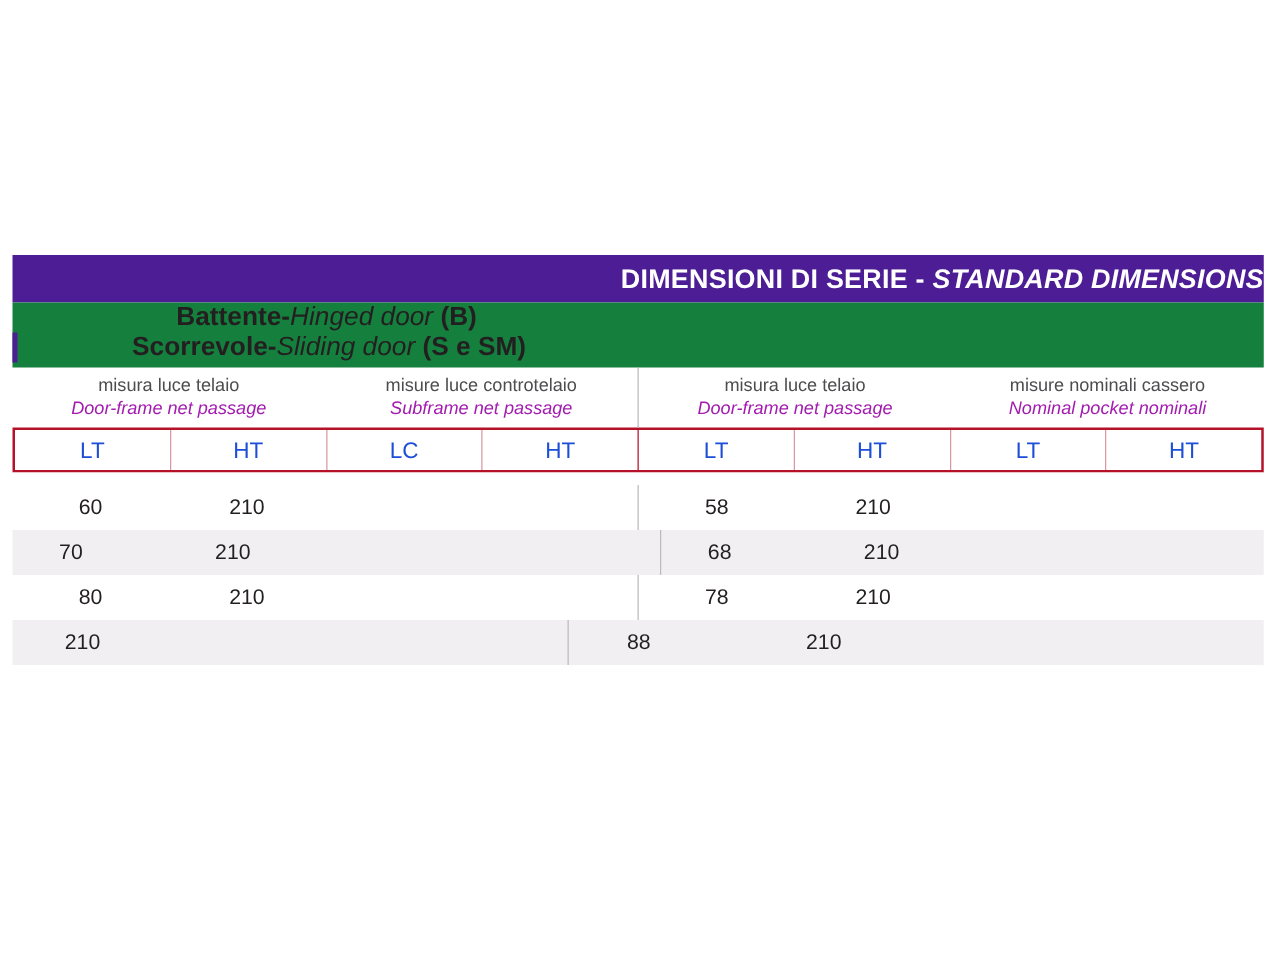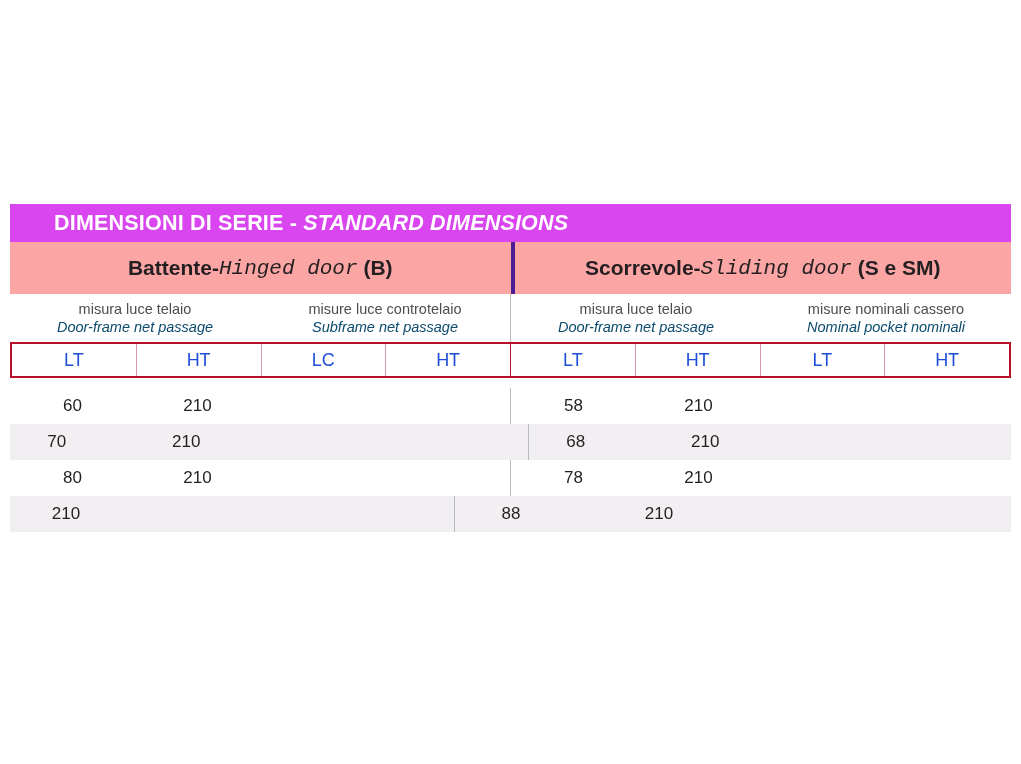--- a/index.html
+++ b/index.html
@@ -25,25 +25,25 @@
 
   .table-wrap {
     position: absolute;
     left: 10px;
     top: 204px;
     width: 1001px;
   }
 
   
   .title-band {
-    background: #d946ef;
+    background: #4c1d95;
     height: 38px;
     display: flex;
     align-items: center;
-    justify-content: flex-start;
+    justify-content: flex-end;
     padding-left: 44px;
   }
   .title-text {
     color: #ffffff;
     font-size: 21.5px;
     letter-spacing: 0.2px;
     white-space: nowrap;
   }
   .title-text .bold {
     font-weight: bold;
@@ -53,31 +53,32 @@
     font-weight: bold;
   }
   .title-text .dash {
     font-weight: bold;
   }
 
   
   .group-row {
     display: flex;
     height: 52px;
-    background: #fca5a5;
+    background: #15803d;
+    flex-direction: column;
   }
   .group-cell {
     display: flex;
     align-items: center;
     justify-content: center;
     font-size: 21px;
     white-space: nowrap;
   }
   .group-cell .g-bold { font-weight: bold; }
-  .group-cell .g-ital { font-style: italic; font-weight: normal; font-family: Liberation Mono, monospace; }
+  .group-cell .g-ital { font-style: italic; font-weight: normal; }
   .group-cell .g-code { font-weight: bold; }
   .group-left  { width: 50.2%; }
   .group-right { width: 49.8%; border-left: 4px solid #4c1d95; }
 
   
   .sub-row {
     display: flex;
     height: 48px;
   }
   .sub-cell {
@@ -89,21 +90,21 @@
     line-height: 1.25;
   }
   .sub-cell.sep { border-left: 1px solid #b9bbbd; }
   .sub-it {
     font-size: 14.5px;
     color: #4d4d4f;
     white-space: nowrap;
   }
   .sub-en {
     font-size: 14.5px;
-    color: #0c4a6e;
+    color: #a21caf;
     font-style: italic;
     white-space: nowrap;
   }
 
   
   .code-row {
     display: flex;
     height: 36px;
     border-top: 2px solid #b5122a;
     border-bottom: 2px solid #b5122a;

